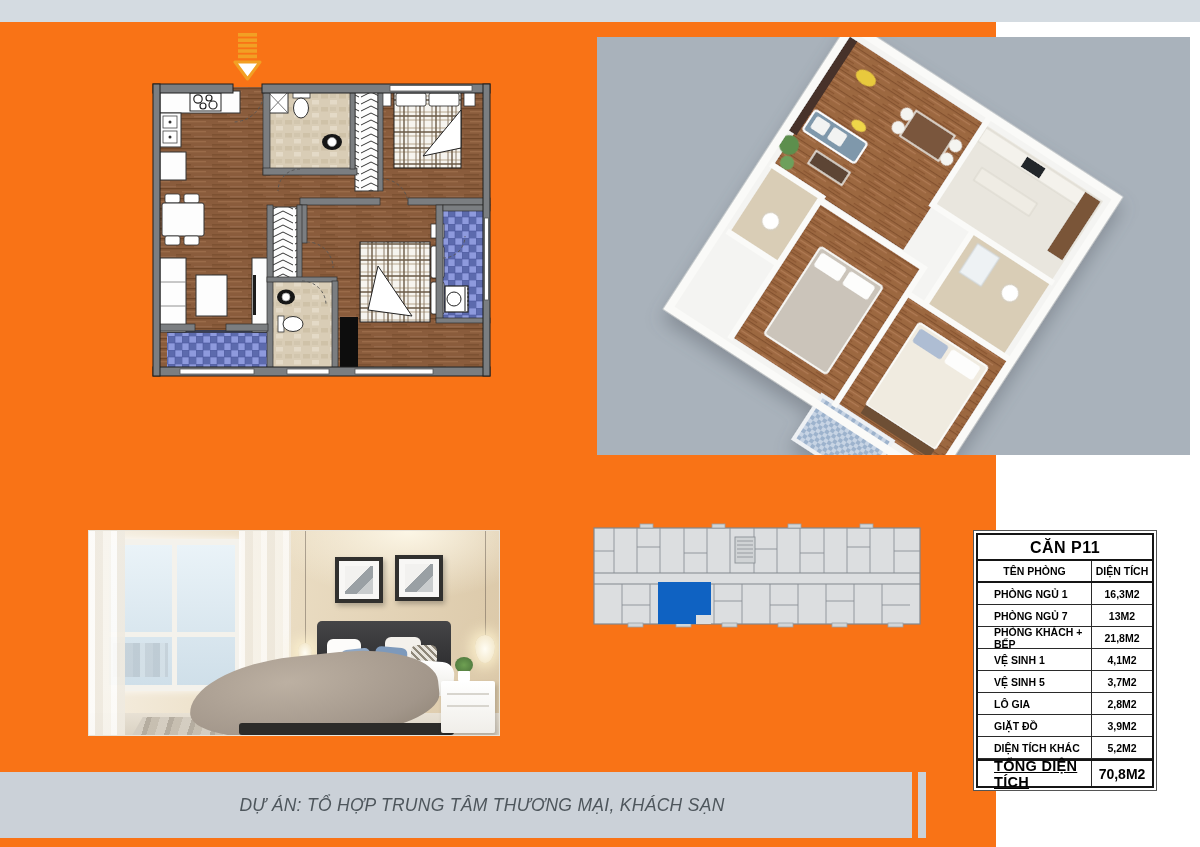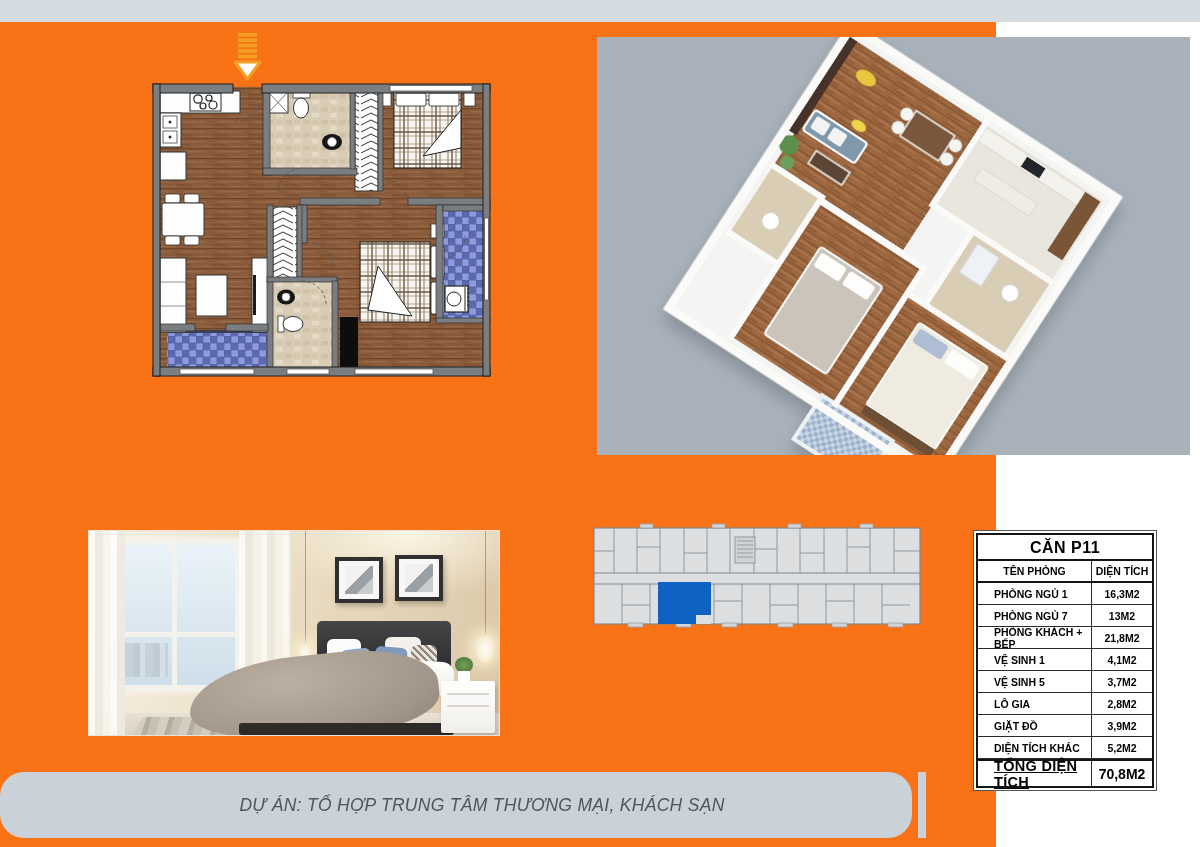--- a/index.html
+++ b/index.html
@@ -31,21 +31,21 @@
   .ut-name{width:114px;padding-left:16px;font-size:10.5px;font-weight:bold;border-right:1px solid #2a2a2a;
     height:100%;display:flex;align-items:center;}
   .ut-area{flex:1;text-align:center;font-size:10.5px;font-weight:bold;}
   .ut-row.head .ut-name{justify-content:center;padding-left:0;font-size:10.5px;}
   .ut-row.total{height:27px;border-top:2px solid #151515;}
   .ut-row.total .ut-name{font-size:14.5px;letter-spacing:.3px;text-decoration:underline;}
   .ut-row.total .ut-area{font-size:14px;}
 
   
   .footer-bar{position:absolute;left:0;top:772px;width:912px;height:66px;background:var(--footer-bar);
-    display:flex;flex-direction:column;justify-content:center;align-items:center;padding-left:52px;border-radius:24px;}
+    display:flex;flex-direction:column;justify-content:center;align-items:center;padding-left:52px;}
   .footer-strip{position:absolute;left:918px;top:772px;width:8px;height:66px;background:var(--footer-bar);}
   .footer-line{font-style:italic;font-size:17.5px;color:var(--footer-text);line-height:27px;
     letter-spacing:.3px;white-space:nowrap;}
 
   
   .photo{position:absolute;left:88px;top:530px;width:412px;height:206px;overflow:hidden;
     background:linear-gradient(100deg,#f7f1e6 0%,#ecdfc6 40%,#dbc8a8 100%);border:1px solid #e8e4da;}
   .ph-floor{position:absolute;left:0;top:182px;width:412px;height:24px;background:linear-gradient(#e8e1d4,#d9d1c2);}
   .ph-window{position:absolute;left:14px;top:8px;width:138px;height:152px;background:linear-gradient(#eaf3f8,#cfdfe9);
     border:6px solid #f4f2ec;box-shadow:0 0 8px rgba(255,255,255,.8);}

